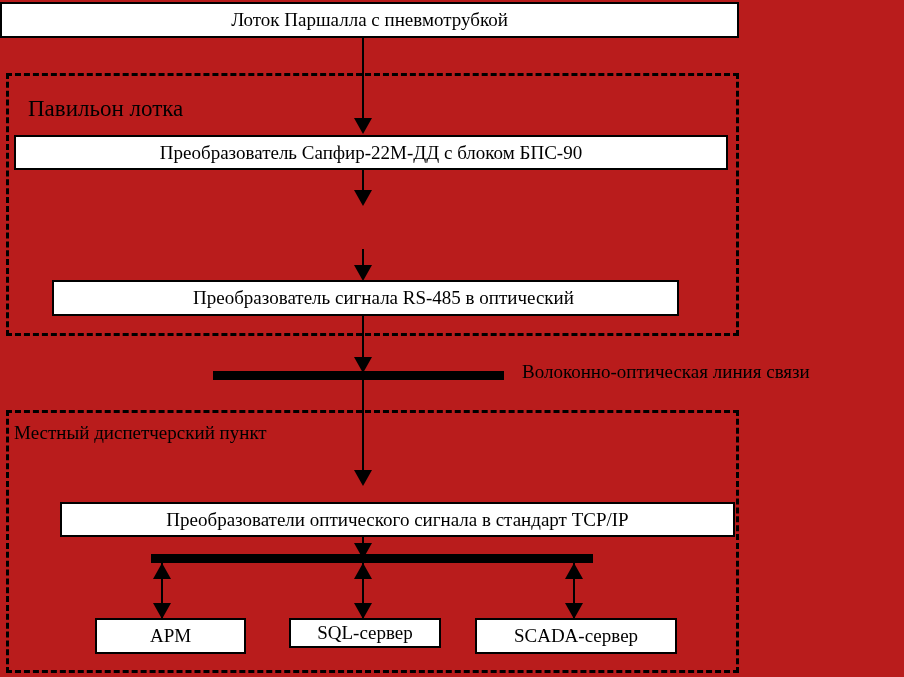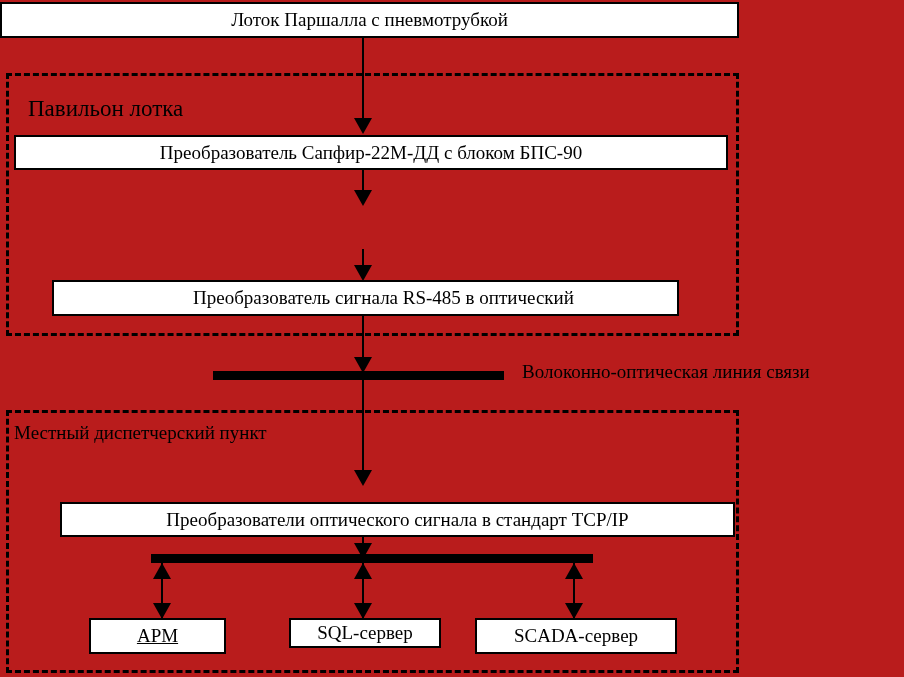--- a/index.html
+++ b/index.html
@@ -143,21 +143,21 @@
   <div class="arrowhead-down" style="left:153px; top:603px;"></div>
 
   <div class="vline" style="left:362px; top:563px; width:2px; height:56px;"></div>
   <div class="arrowhead-up" style="left:354px; top:563px;"></div>
   <div class="arrowhead-down" style="left:354px; top:603px;"></div>
 
   <div class="vline" style="left:573px; top:563px; width:2px; height:56px;"></div>
   <div class="arrowhead-up" style="left:565px; top:563px;"></div>
   <div class="arrowhead-down" style="left:565px; top:603px;"></div>
 
-  <div class="box" style="left:89px; top:618px; width:137px; height:36px;text-decoration:underline;">
+  <div class="box" style="left:95px; top:618px; width:151px; height:36px;">
     <span class="box-label" style="font-size:19px;">АРМ</span>
   </div>
 
   <div class="box" style="left:289px; top:618px; width:152px; height:30px;">
     <span class="box-label" style="font-size:19px;">SQL-сервер</span>
   </div>
 
   <div class="box" style="left:475px; top:618px; width:202px; height:36px;">
     <span class="box-label" style="font-size:19px;">SCADA-сервер</span>
   </div>

